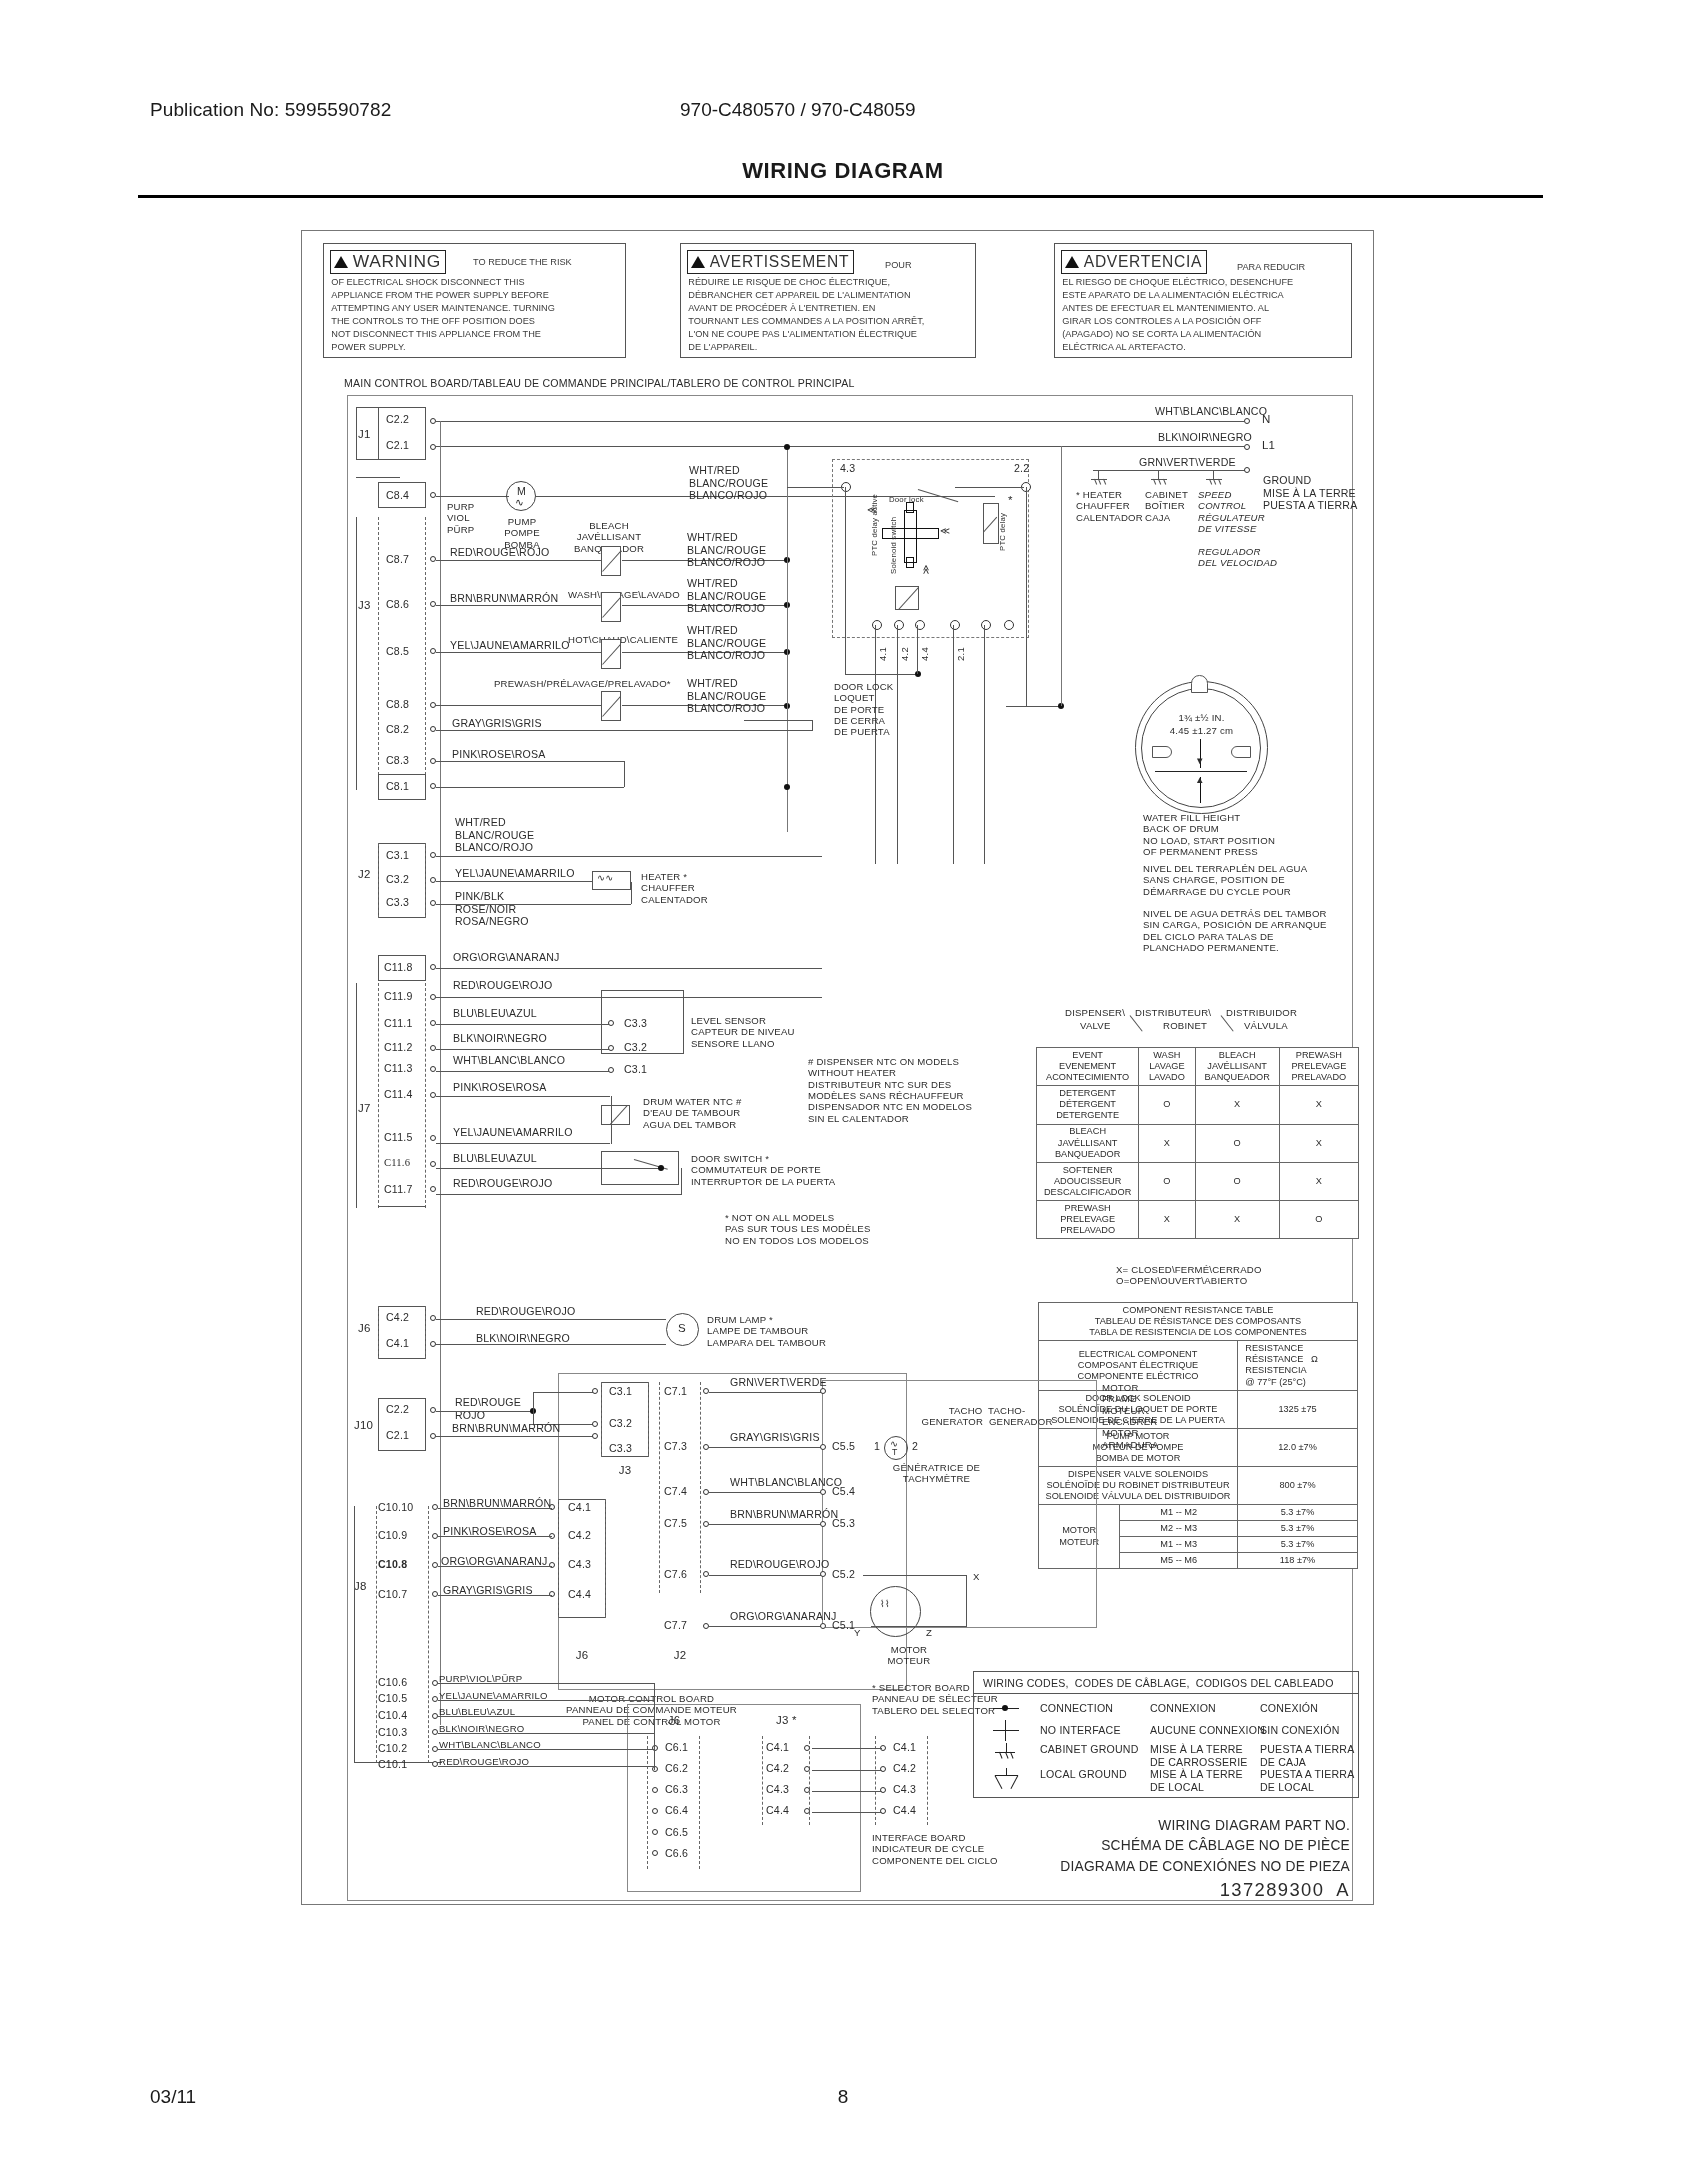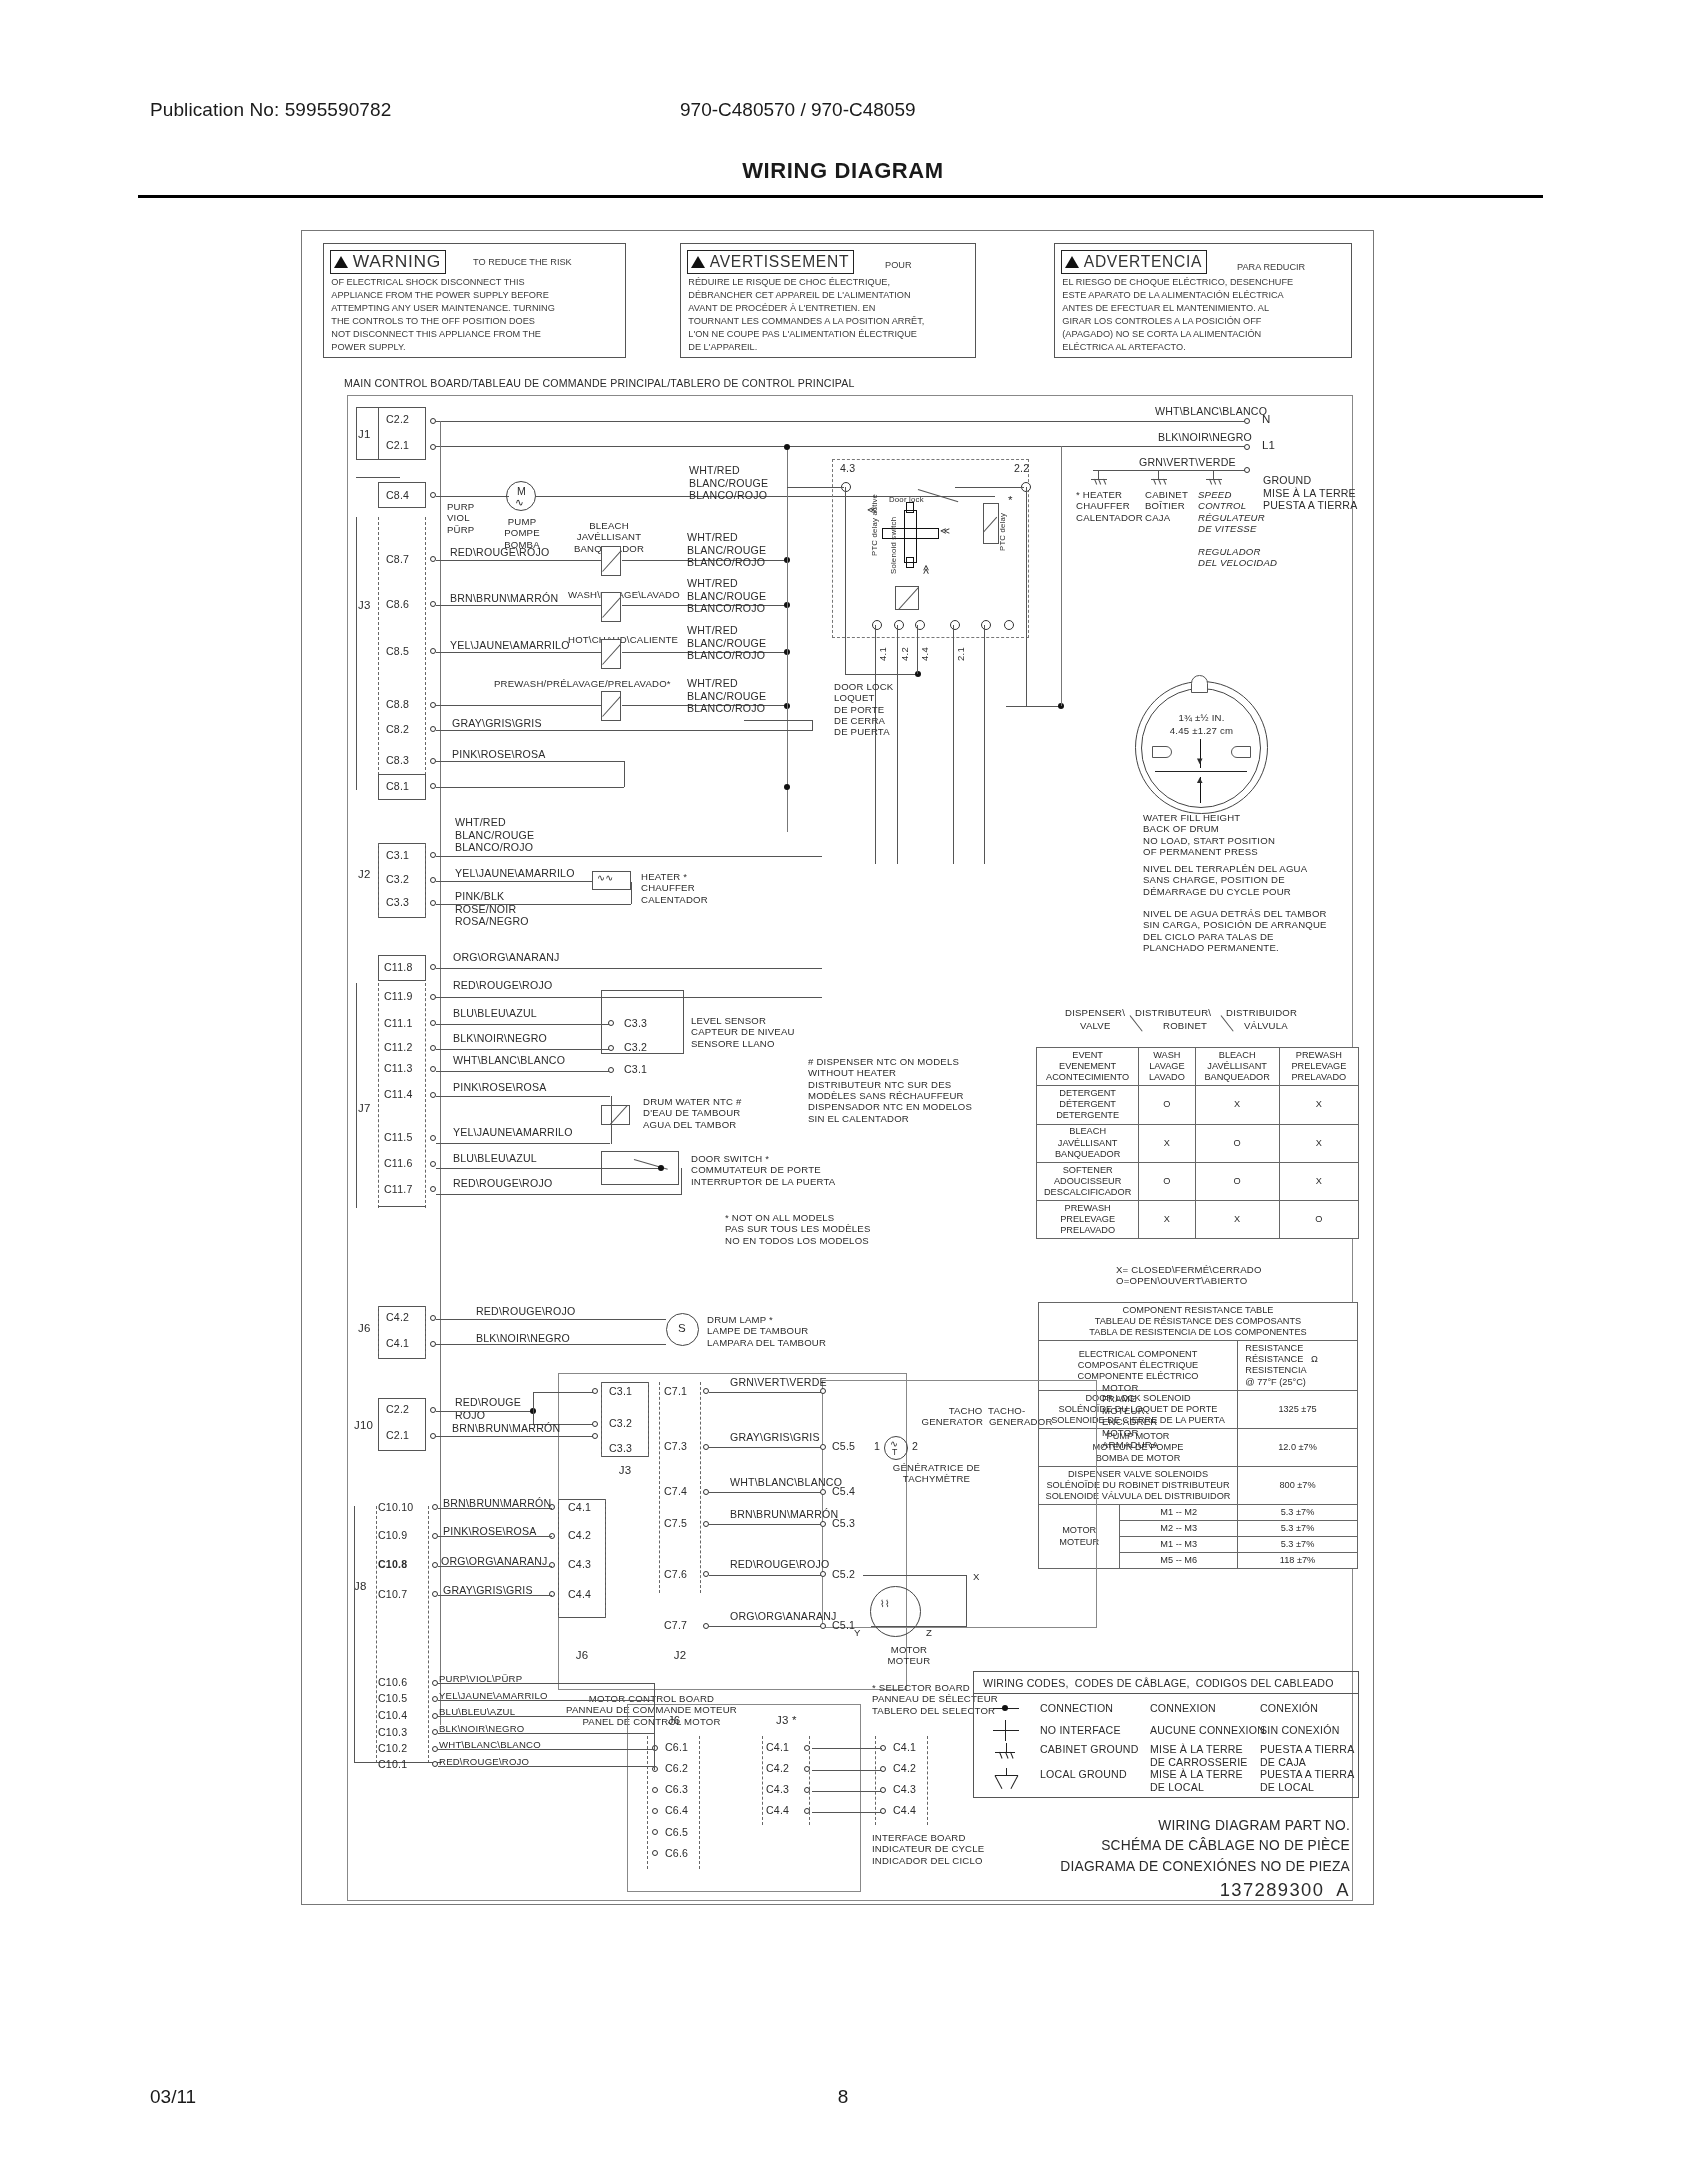--- a/index.html
+++ b/index.html
@@ -416,21 +416,21 @@
   <div class="t f10" style="left:384px;top:1017px;">C11.1</div>
   <div class="oc" style="left:430px;top:1020px;"></div>
   <div class="t f10" style="left:384px;top:1041px;">C11.2</div>
   <div class="oc" style="left:430px;top:1045px;"></div>
   <div class="t f10" style="left:384px;top:1062px;">C11.3</div>
   <div class="oc" style="left:430px;top:1066px;"></div>
   <div class="t f10" style="left:384px;top:1088px;">C11.4</div>
   <div class="oc" style="left:430px;top:1092px;"></div>
   <div class="t f10" style="left:384px;top:1131px;">C11.5</div>
   <div class="oc" style="left:430px;top:1135px;"></div>
-  <div class="t f10" style="left:384px;top:1157px;">C11.6</div>
+  <div class="t f10" style="left:384px;top:1157px;font-family:Liberation Serif, serif;">C11.6</div>
   <div class="oc" style="left:430px;top:1161px;"></div>
   <div class="t f10" style="left:384px;top:1183px;">C11.7</div>
   <div class="oc" style="left:430px;top:1186px;"></div>
   <div class="hl" style="left:378px;top:1206px;width:48px;"></div>
 
   <div class="t f10" style="left:453px;top:951px;">ORG\ORG\ANARANJ</div>
   <div class="hl" style="left:436px;top:968px;width:386px;"></div>
   <div class="t f10" style="left:453px;top:979px;">RED\ROUGE\ROJO</div>
   <div class="hl" style="left:436px;top:997px;width:386px;"></div>
 
@@ -810,21 +810,21 @@
   <div class="hl" style="left:812px;top:1748px;width:70px;"></div>
   <div class="hl" style="left:812px;top:1770px;width:70px;"></div>
   <div class="hl" style="left:812px;top:1791px;width:70px;"></div>
   <div class="hl" style="left:812px;top:1812px;width:70px;"></div>
 
   <div class="t f9" style="left:872px;top:1682px;">* SELECTOR BOARD
 PANNEAU DE SÉLECTEUR
 TABLERO DEL SELECTOR</div>
   <div class="t f9" style="left:872px;top:1832px;">INTERFACE BOARD
 INDICATEUR DE CYCLE
-INDICADOR DEL CICLO</div>
+COMPONENTE DEL CICLO</div>
 
   <div class="t f9" style="left:439px;top:1673px;">PURP\VIOL\PÜRP</div>
   <div class="hl" style="left:438px;top:1683px;width:217px;"></div>
   <div class="t f9" style="left:439px;top:1690px;">YEL\JAUNE\AMARRILO</div>
   <div class="hl" style="left:438px;top:1700px;width:217px;"></div>
   <div class="vl" style="left:654px;top:1683px;height:65px;"></div>
   <div class="vl" style="left:654px;top:1700px;height:70px;"></div>
   <div class="t f9" style="left:439px;top:1706px;">BLU\BLEU\AZUL</div>
   <div class="hl" style="left:438px;top:1716px;width:217px;"></div>
   <div class="t f9" style="left:439px;top:1723px;">BLK\NOIR\NEGRO</div>

